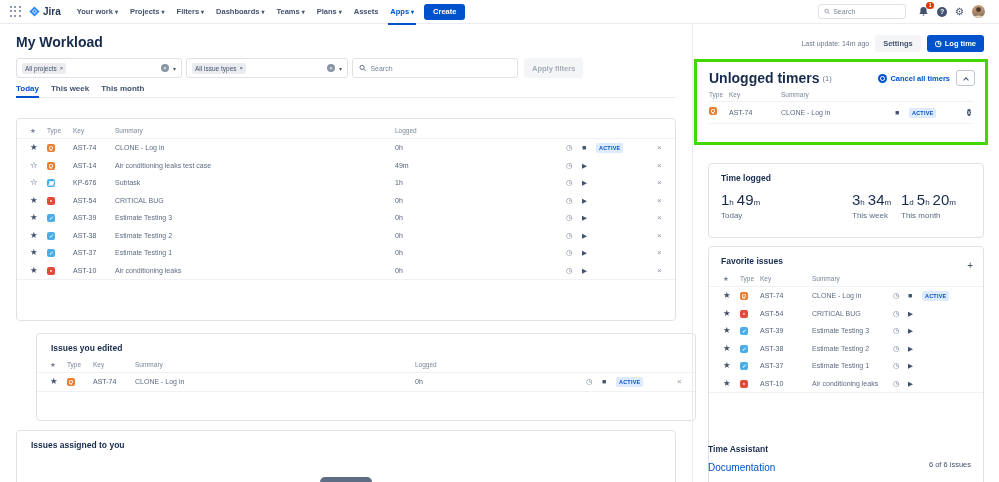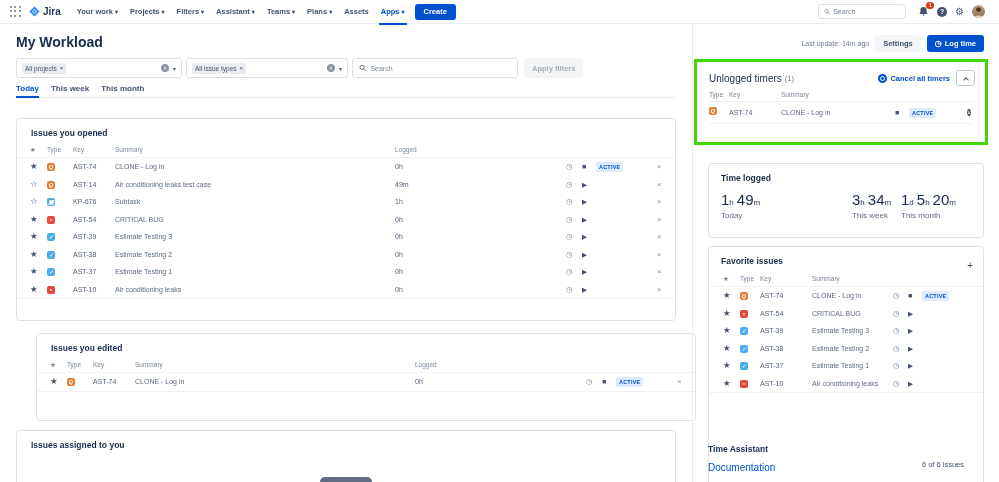--- a/index.html
+++ b/index.html
@@ -97,21 +97,21 @@
   .stop::after{content:"■";}
   .xclose{font-size:8px;color:#8993A4;cursor:pointer;}
   .xclose::after{content:"×";}
   .badge-active{display:inline-block;background:#DEEBFF;color:#0052CC;font-size:5.5px;font-weight:bold;padding:2px 3px;border-radius:2px;letter-spacing:.2px;}
 
   
   .vdiv{position:absolute;left:692px;top:24px;bottom:0;width:1px;background:#EBECF0;}
 
   .greenbox{position:absolute;left:694px;top:59px;width:294px;height:86px;border:3px solid #43D600;background:#fff;}
   .ul-head{position:absolute;left:12px;right:10px;top:8px;display:flex;align-items:center;}
-  .ul-title{font-size:10px;font-weight:normal;color:#172B4D;}
+  .ul-title{font-size:14px;font-weight:bold;color:#172B4D;}
   .ul-count{font-size:7.5px;color:#6B778C;margin-left:3px;}
   .ul-head .spacer{flex:1;}
   .cancel-all{display:flex;align-items:center;gap:3px;cursor:pointer;margin-right:6px;}
   .rec-icon{width:9px;height:9px;border-radius:50%;background:#0052CC;position:relative;}
   .rec-icon::after{content:"";position:absolute;inset:2px;border-radius:50%;border:1.5px solid #fff;}
   .cancel-all-label{font-size:7.5px;font-weight:bold;color:#0052CC;}
   .collapse-btn{width:19px;height:16px;border:1px solid #C1C7D0;border-radius:3px;background:#fff;cursor:pointer;position:relative;}
   .chev-up{position:absolute;left:6.5px;top:6.5px;width:4px;height:4px;border-top:1.2px solid #42526E;border-left:1.2px solid #42526E;transform:rotate(45deg);}
   .ul-thead{position:absolute;left:12px;right:12px;top:28px;height:12px;font-size:6.5px;color:#7A869A;border-bottom:1px solid #F0F1F3;}
   .ul-thead span{position:absolute;top:1px;}
@@ -138,21 +138,21 @@
   .stat-label{font-size:8px;color:#5E6C84;margin-top:2px;}
 
   .fav-head{position:absolute;right:10px;top:8px;}
   .plus-btn{font-size:10px;color:#42526E;cursor:pointer;line-height:1;}
   .plus-btn::after{content:"+";}
   .fav-thead{position:relative;height:14px;margin-top:7px;border-bottom:1px solid #F0F1F3;font-size:6.5px;color:#7A869A;}
   .fav-thead span{position:absolute;top:2px;}
   .f-star{left:14px;} .f-type{left:31px;} .f-key{left:51px;} .f-sum{left:103px;}
   .f-clock{left:184px;} .f-act{left:199px;} .f-badge{left:213px;top:4px !important;line-height:normal !important;}
   .fav-tbody{border-bottom:1px solid #F0F1F3;}
-  .fav-footer{position:absolute;right:19px;bottom:20px;font-size:7.5px;color:#42526E;text-align:right;}
+  .fav-footer{position:absolute;right:12px;bottom:20px;font-size:7.5px;color:#42526E;text-align:right;}
 
   .ta-title{position:absolute;left:708px;top:444px;font-size:8.5px;font-weight:bold;color:#172B4D;}
   .doc-link{position:absolute;left:708px;top:462px;font-size:10px;color:#0052CC;cursor:pointer;}
 
   .tooltip-partial{position:absolute;left:320px;top:477px;width:52px;height:10px;background:#5E6C84;border-radius:5px 5px 0 0;}
 </style>
 </head>
 <body>
 
 <div class="topbar">
@@ -182,21 +182,21 @@
   </div>
       <div class="nav-item row-1">
     <span>Projects</span>
     <span class="chev"></span>
   </div>
       <div class="nav-item row-2">
     <span>Filters</span>
     <span class="chev"></span>
   </div>
       <div class="nav-item row-3">
-    <span>Assistant</span>
+    <span>Dashboards</span>
     <span class="chev"></span>
   </div>
       <div class="nav-item row-4">
     <span>Teams</span>
     <span class="chev"></span>
   </div>
       <div class="nav-item row-5">
     <span>Plans</span>
     <span class="chev"></span>
   </div>
@@ -286,21 +286,20 @@
   </div>
     <div class="tab row-1">
     <span>This week</span>
   </div>
     <div class="tab row-2">
     <span>This month</span>
   </div>
   </div>
 
 <div class="card card-opened">
-  <div class="card-title">Issues you opened</div>
   <div class="thead">
     <span class="c-star">★</span>
     <span class="c-type">Type</span>
     <span class="c-key">Key</span>
     <span class="c-sum">Summary</span>
     <span class="c-log">Logged</span>
   </div>
   <div class="tbody">
       <div class="trow is-active row-0">
     <span class="c-star star">★</span>

